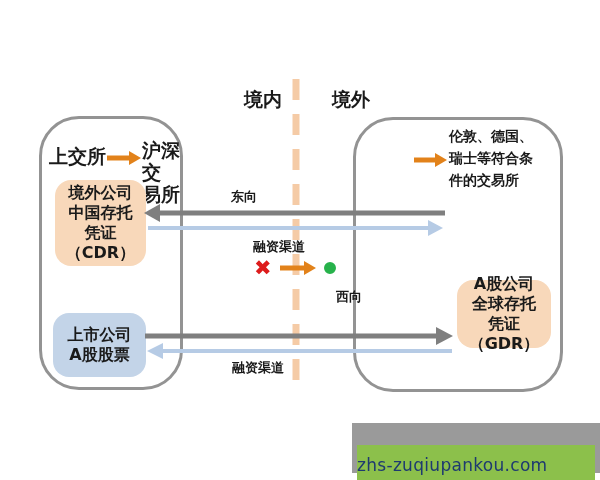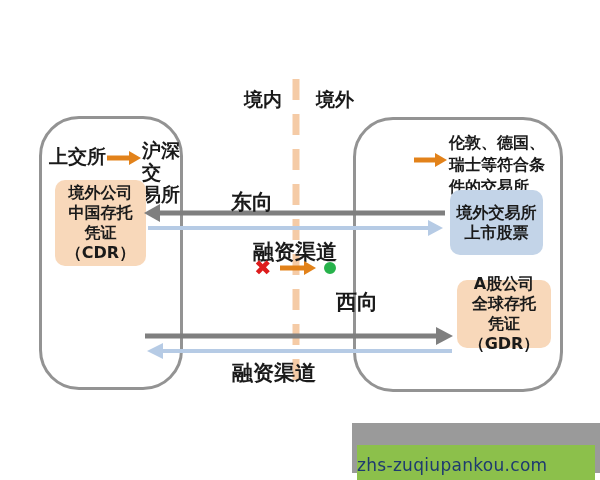--- a/index.html
+++ b/index.html
@@ -18,29 +18,29 @@
   }
   .outer-box {
     position: absolute; border: 3px solid #939393; border-radius: 40px;
     background: transparent;
   }
   .hdr-label {
     position: absolute; font-size: 19px; font-weight: bold; color: #1a1a1a;
     white-space: pre-line; line-height: 22px;
   }
   .inner-box {
-    position: absolute; border-radius: 10px;
+    position: absolute; border-radius: 16px;
     display: flex; align-items: center; justify-content: center;
     text-align: center; font-weight: bold; color: #1a1a1a;
     font-size: 16px; line-height: 20px; white-space: pre-line;
   }
   .peach { background: #f8d8ba; }
   .blue  { background: #c3d4e8; }
   .flow-label {
-    position: absolute; font-size: 21px; font-weight: bold; color: #1a1a1a;
+    position: absolute; font-size: 13px; font-weight: bold; color: #1a1a1a;
     white-space: nowrap;
   }
   .svg-layer { position: absolute; left: 0; top: 0; pointer-events: none; }
   .mid-icons {
     position: absolute; display: flex; align-items: center; gap: 7px;
   }
   .cross {
     font-size: 21px; font-weight: bold; color: #dd1c1c; line-height: 20px;
   }
   .ring {
@@ -58,46 +58,46 @@
   .watermark-text {
     font-size: 17px; color: #1e3a70; letter-spacing: 0.3px;
   }
 </style>
 </head>
 <body>
 
 <div class="canvas">
 
   <div class="region-label" style="left:244px; top:87px">境内</div>
-  <div class="region-label" style="left:316px; top:87px">境外</div>
+  <div class="region-label" style="left:332px; top:87px">境外</div>
 
   <div class="outer-box" style="left:39px; top:116px; width:144px; height:274px">
     <div class="hdr-label" style="left:7px; top:26px">上交所</div>
     <svg class="abs" style="left:64px; top:30px" width="36" height="18" viewBox="0 0 36 18">
       <line x1="1" y1="9" x2="24" y2="9" stroke="#e2821a" stroke-width="5"></line>
       <polygon points="23,2 35,9 23,16" fill="#e2821a"></polygon>
     </svg>
     <div class="hdr-label" style="left:100px; top:20px">沪深交
 易所</div>
     <div class="inner-box peach" style="left:13px; top:61px; width:91px; height:86px">境外公司
 中国存托
 凭证
 （CDR）</div>
+    <div class="inner-box blue" style="left:11px; top:194px; width:93px; height:64px">上市公司
+A股股票</div>
   </div>
 
   <div class="outer-box" style="left:353px; top:117px; width:210px; height:275px">
     <svg class="abs" style="left:58px; top:31px" width="34" height="18" viewBox="0 0 34 18">
       <line x1="0" y1="9" x2="22" y2="9" stroke="#e2821a" stroke-width="5"></line>
       <polygon points="21,2 33,9 21,16" fill="#e2821a"></polygon>
     </svg>
-    <div class="hdr-label" style="left:93px; top:12px; font-size:16px">伦敦、德国、
+    <div class="hdr-label" style="left:93px; top:5px; font-size:14px">伦敦、德国、
 瑞士等符合条
 件的交易所</div>
-    <div class="inner-box blue" style="left:94px; top:70px; width:93px; height:65px">境外交易所
-上市股票</div>
     <div class="inner-box peach" style="left:101px; top:160px; width:94px; height:68px">A股公司
 全球存托
 凭证
 （GDR）</div>
   </div>
 
   <svg class="svg-layer" width="600" height="480" viewBox="0 0 600 480">
     <line x1="296" y1="79" x2="296" y2="393" stroke="#f5cba6" stroke-width="7" stroke-dasharray="21 14"></line>
     <g>
       <line x1="445" y1="213" x2="159" y2="213" stroke="#7f7f7f" stroke-width="5"></line>

